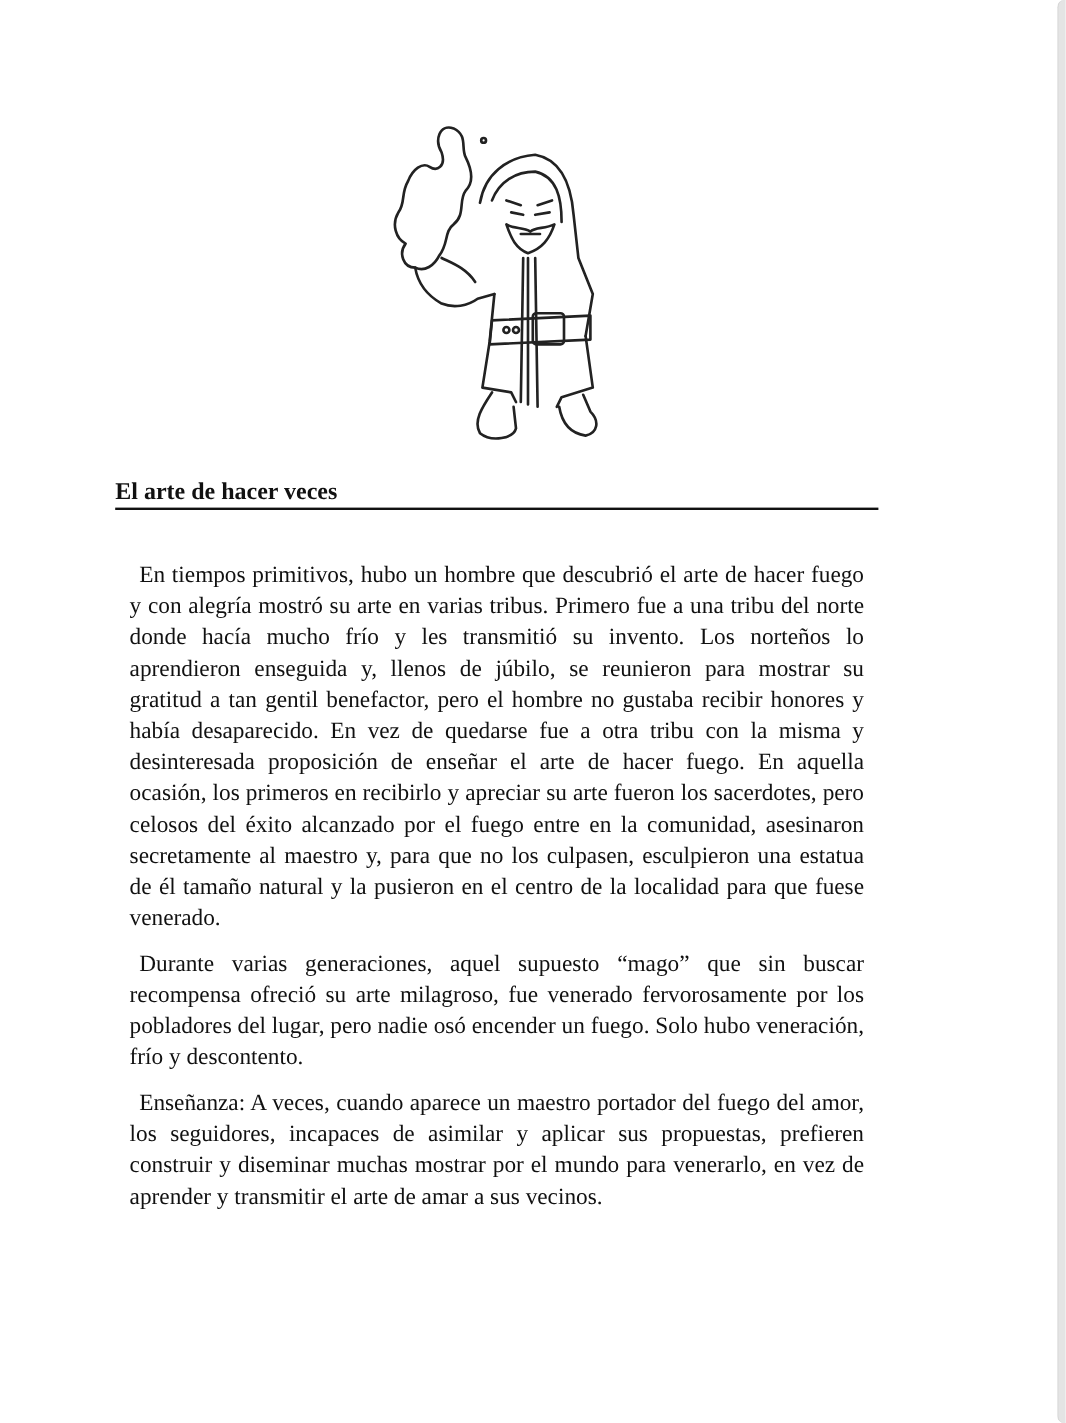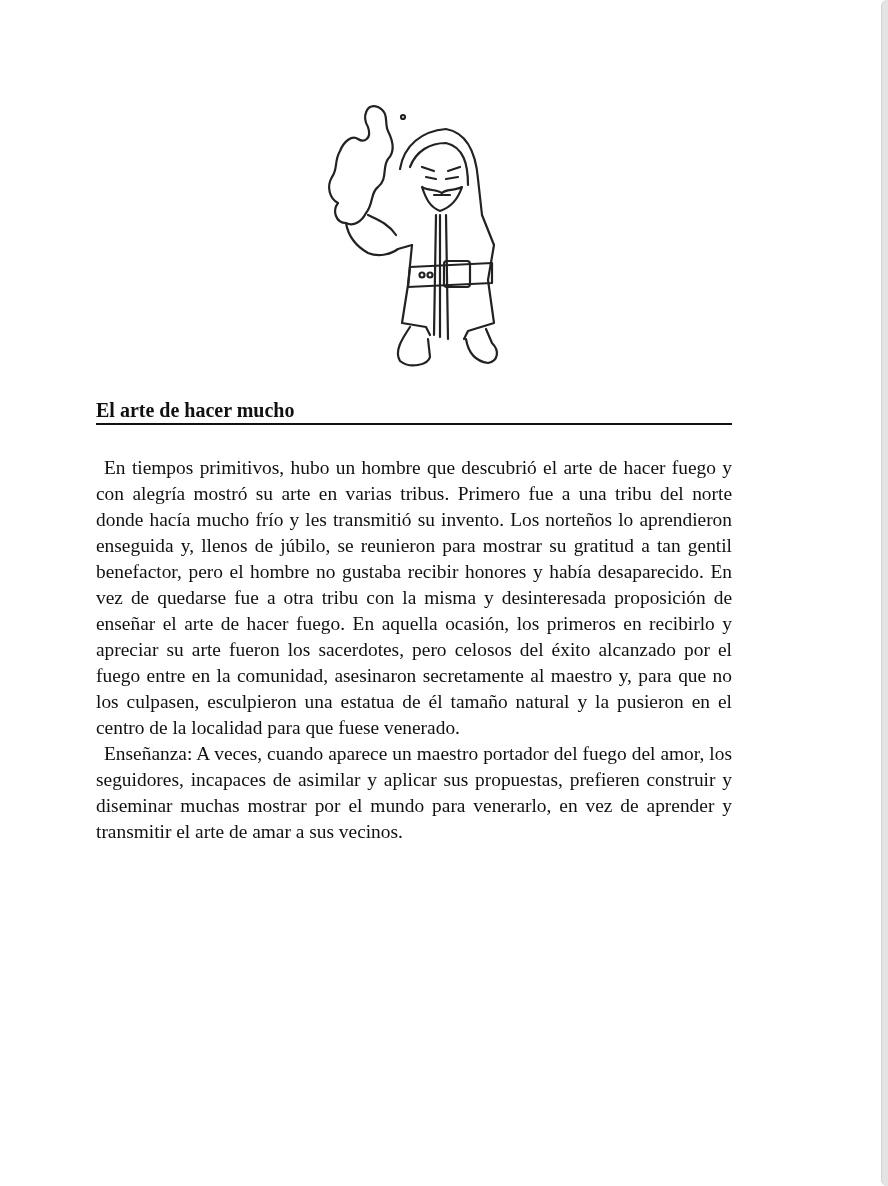--- a/index.html
+++ b/index.html
@@ -15,21 +15,21 @@
     .illustration { position: absolute; left: 318px; top: 95px; width: 195px; height: 280px; }
     .title {
       position: absolute; left: 96px; top: 398px; width: 636px;
       font-weight: bold; font-size: 20px; line-height: 24px;
       border-bottom: 2px solid #111; padding-bottom: 1px;
     }
     .body-text {
       position: absolute; left: 96px; top: 455px; width: 636px;
       font-size: 19.4px; line-height: 26px; text-align: justify;
     }
-    .body-text p { margin: 0; text-indent: 8px; }
+    .body-text p { margin: 12px; text-indent: 8px; }
   </style>
 </head>
 <body>
 
 <div class="page-edge"></div>
 
 <svg class="illustration" viewBox="0 0 195 280" fill="none" stroke="#222" stroke-width="2.2" stroke-linejoin="round" stroke-linecap="round">
 
   <path d="M60 12 C48 8 44 22 50 32 C54 44 46 48 40 44 C34 40 26 46 22 56 C16 66 20 74 14 82 C8 92 12 104 20 108 C14 116 18 128 28 128 C36 132 44 126 48 118 C56 108 52 98 60 92 C70 84 64 72 70 64 C78 56 74 44 70 36 C66 28 72 18 60 12 Z"></path>
   <circle cx="85" cy="22" r="2"></circle>
@@ -48,18 +48,19 @@
   <path d="M118 120 L116 240 M128 120 L130 244 M122 120 L122 242"></path>
 
   <path d="M92 172 L174 168 L174 188 L90 192 Z"></path>
   <rect x="126" y="166" width="26" height="26" rx="3"></rect>
   <circle cx="104" cy="180" r="2.5"></circle>
   <circle cx="112" cy="180" r="2.5"></circle>
 
   <path d="M92 232 C84 244 76 256 82 266 C92 274 110 270 112 262 L110 244 M148 244 C150 256 156 266 170 268 C180 266 182 256 174 248 L168 234"></path>
 </svg>
 
-<div class="title">El arte de hacer mucho</div>
+<div class="title">El arte de hacer veces</div>
 
 <div class="body-text">
   <p>En tiempos primitivos, hubo un hombre que descubrió el arte de hacer fuego y con alegría mostró su arte en varias tribus. Primero fue a una tribu del norte donde hacía mucho frío y les transmitió su invento. Los norteños lo aprendieron enseguida y, llenos de júbilo, se reunieron para mostrar su gratitud a tan gentil benefactor, pero el hombre no gustaba recibir honores y había desaparecido. En vez de quedarse fue a otra tribu con la misma y desinteresada proposición de enseñar el arte de hacer fuego. En aquella ocasión, los primeros en recibirlo y apreciar su arte fueron los sacerdotes, pero celosos del éxito alcanzado por el fuego entre en la comunidad, asesinaron secretamente al maestro y, para que no los culpasen, esculpieron una estatua de él tamaño natural y la pusieron en el centro de la localidad para que fuese venerado.</p>
+  <p>Durante varias generaciones, aquel supuesto “mago” que sin buscar recompensa ofreció su arte milagroso, fue venerado fervorosamente por los pobladores del lugar, pero nadie osó encender un fuego. Solo hubo veneración, frío y descontento.</p>
   <p>Enseñanza: A veces, cuando aparece un maestro portador del fuego del amor, los seguidores, incapaces de asimilar y aplicar sus propuestas, prefieren construir y diseminar muchas mostrar por el mundo para venerarlo, en vez de aprender y transmitir el arte de amar a sus vecinos.</p>
 </div>
 
 </body></html>

